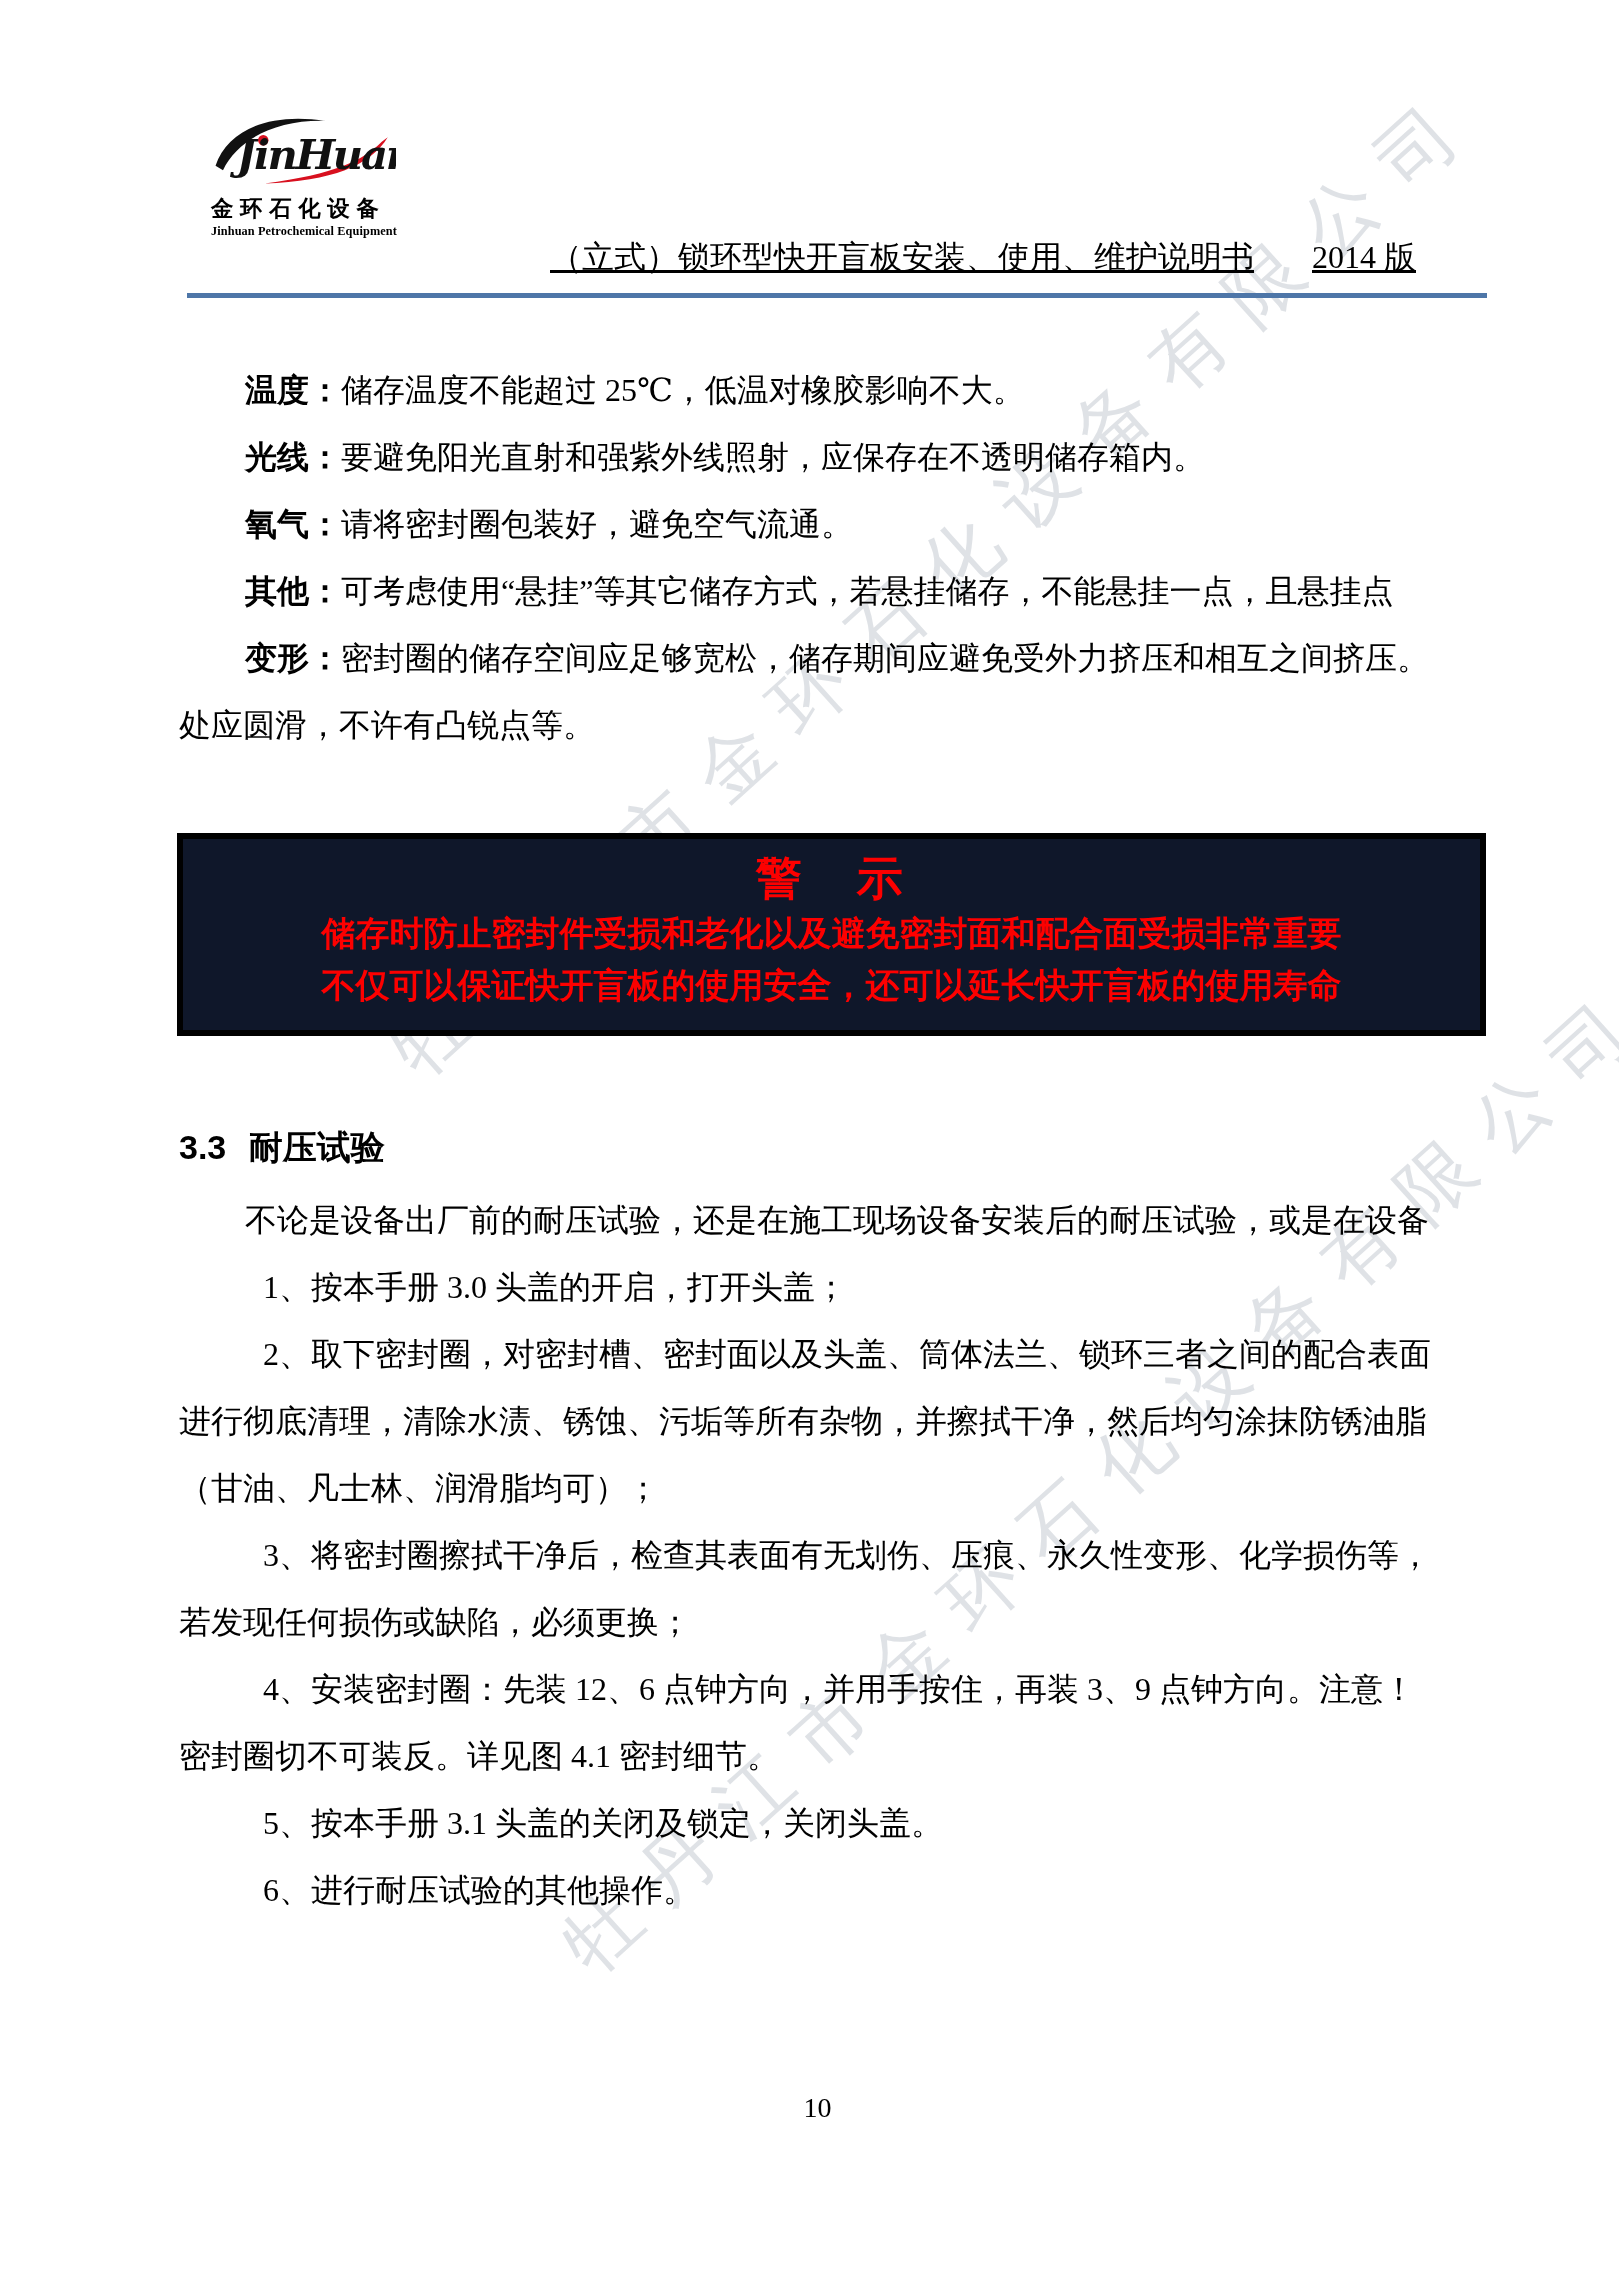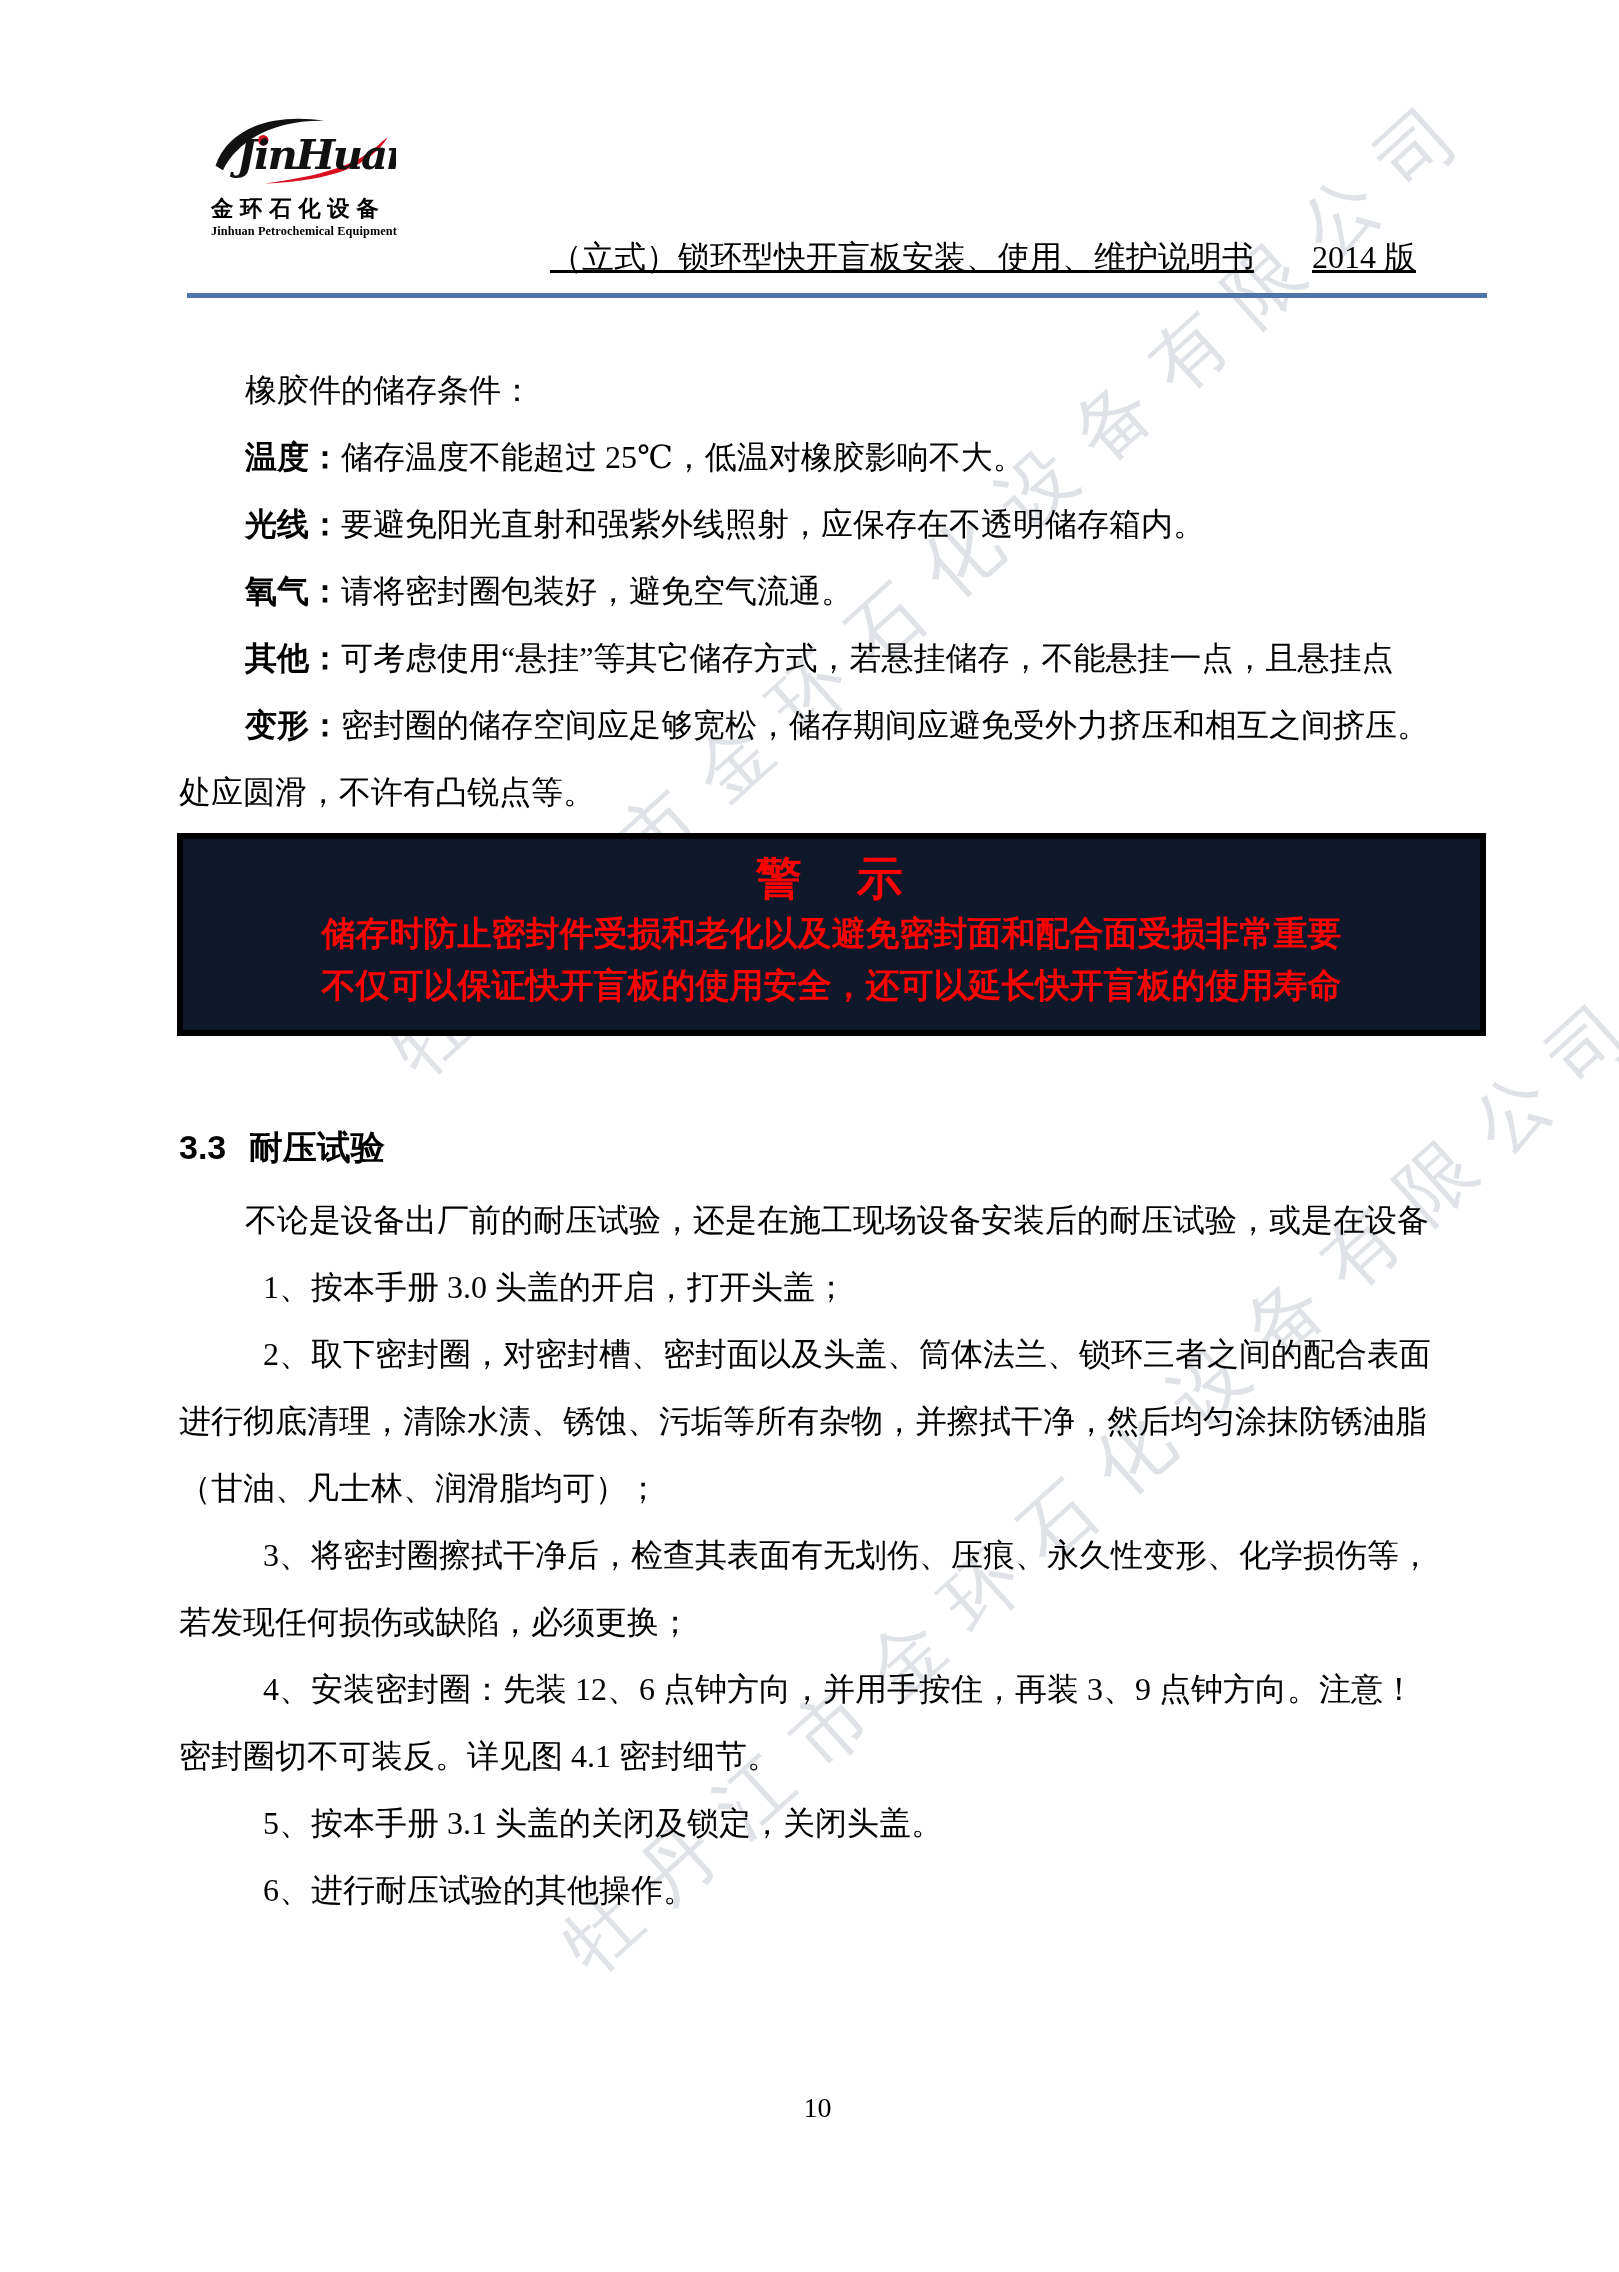--- a/index.html
+++ b/index.html
@@ -120,21 +120,20 @@
       <div class="logo-en">Jinhuan Petrochemical Equipment</div>
     </div>
 
     <div class="doc-title-row">
       <span>（立式）锁环型快开盲板安装、使用、维护说明书</span>
       <span>2014 版</span>
     </div>
     <div class="header-divider"></div>
 
     <div class="content">
-      <p class="line ind-para">橡胶件的储存条件：</p>
       <p class="line ind-para"><b class="lbl">温度：</b><span>储存温度不能超过 25℃，低温对橡胶影响不大。</span></p>
       <p class="line ind-para"><b class="lbl">光线：</b><span>要避免阳光直射和强紫外线照射，应保存在不透明储存箱内。</span></p>
       <p class="line ind-para"><b class="lbl">氧气：</b><span>请将密封圈包装好，避免空气流通。</span></p>
       <p class="line ind-para"><b class="lbl">其他：</b><span>可考虑使用“悬挂”等其它储存方式，若悬挂储存，不能悬挂一点，且悬挂点</span></p>
       <p class="line ind-para"><b class="lbl">变形：</b><span>密封圈的储存空间应足够宽松，储存期间应避免受外力挤压和相互之间挤压。</span></p>
       <p class="line">处应圆滑，不许有凸锐点等。</p>
     </div>
 
     <div class="warning">
       <div class="warning-title">警　示</div>

